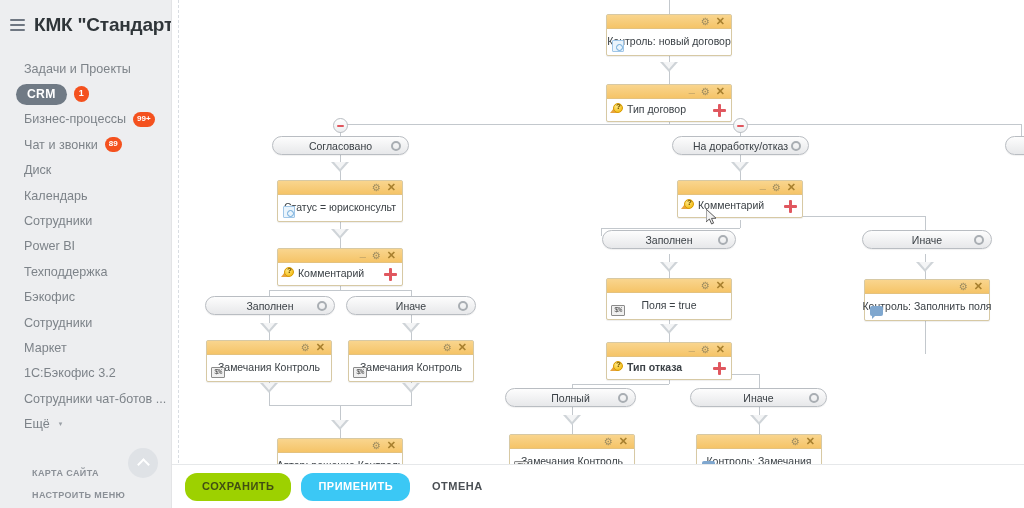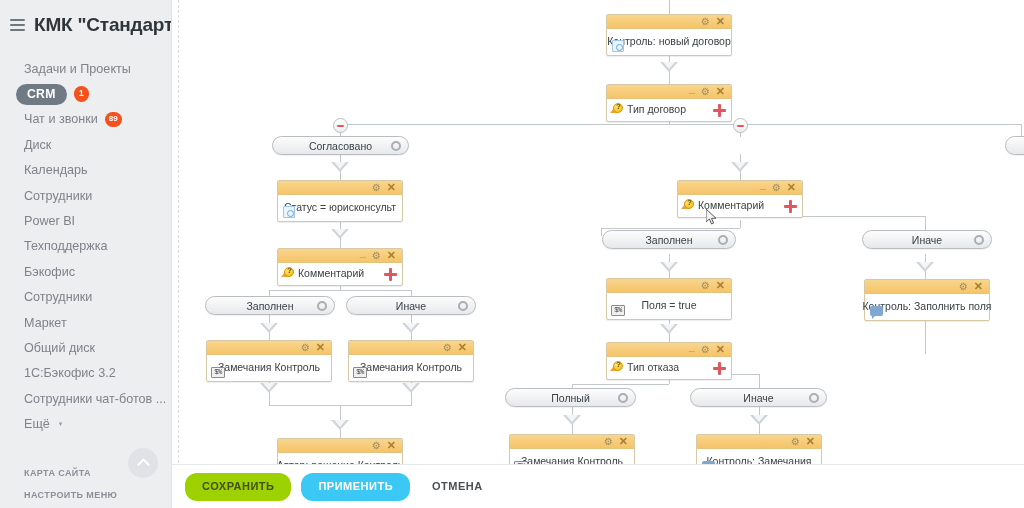--- a/index.html
+++ b/index.html
@@ -47,21 +47,21 @@
   .badge {
     background: #f4511e; color: #fff; border-radius: 9px;
     font-size: 9px; font-weight: bold; line-height: 1;
     padding: 3px 5px 4px 5px; min-width: 15px; text-align: center;
     display: inline-block;
   }
   .badge.sm { font-size: 8px; padding: 3px 4px 4px 4px; }
   .nav-more { color: #7d8389; }
   .nav-more .caret { font-size: 7px; margin-left: 2px; color: #9aa0a6; }
 
-  #sidebar-footer { position: absolute; left: 0; bottom: 0; width: 172px; padding-left: 24px; padding-bottom: 2px; }
+  #sidebar-footer { position: absolute; left: 8px; bottom: 0; width: 172px; padding-left: 24px; padding-bottom: 2px; }
   .footer-link {
     color: #8b9097; font-size: 9px; font-weight: bold; letter-spacing: 0.4px;
     line-height: 22px; white-space: nowrap; cursor: pointer; text-transform: uppercase;
   }
   #scroll-top-btn {
     position: absolute; right: 13px; bottom: 30px;
     width: 30px; height: 30px; border-radius: 50%;
     background: #dfe2e6; display: flex; align-items: center; justify-content: center;
     cursor: pointer;
   }
@@ -221,20 +221,24 @@
 
       <div class="nav-item">
         <span>Задачи и Проекты</span>
       </div>
 
       <div class="nav-item active">
         <span class="pill-label">CRM</span>
         <span class="badge">1</span>
       </div>
 
+      <div class="nav-item">
+        <span>Бизнес-процессы</span>
+        <span class="badge sm">99+</span>
+      </div>
 
       <div class="nav-item">
         <span>Чат и звонки</span>
         <span class="badge sm">89</span>
       </div>
 
       <div class="nav-item">
         <span>Диск</span>
       </div>
       <div class="nav-item">
@@ -250,23 +254,20 @@
         <span>Техподдержка</span>
       </div>
       <div class="nav-item">
         <span>Бэкофис</span>
       </div>
       <div class="nav-item">
         <span>Сотрудники</span>
       </div>
       <div class="nav-item">
         <span>Маркет</span>
-      </div>
-      <div class="nav-item">
-        <span>Общий диск</span>
       </div>
       <div class="nav-item">
         <span>1С:Бэкофис 3.2</span>
       </div>
       <div class="nav-item">
         <span>Сотрудники чат-ботов ...</span>
       </div>
       <div class="nav-item nav-more">
         <span>Ещё</span>
         <span class="caret">▾</span>
@@ -396,20 +397,24 @@
             <i></i>
           </span>
       </div>
     </div>
 
     <div class="pill" style="left:100px; top:136px; width:137px;">
       <span class="lbl">Согласовано</span>
       <span class="pgear"></span>
     </div>
 
+    <div class="pill" style="left:500px; top:136px; width:137px;">
+      <span class="lbl">На доработку/отказ</span>
+      <span class="pgear"></span>
+    </div>
 
     <div class="pill cut-right" style="left:833px; top:136px; width:60px;">
       <span class="lbl"></span>
     </div>
 
     <div class="node" style="left:105px; top:180px; width:126px;">
       <div class="node-head">
         <span class="hicon gear">⚙</span>
         <span class="hicon close">✕</span>
       </div>
@@ -538,21 +543,21 @@
         <span class="hicon min">_</span>
         <span class="hicon gear">⚙</span>
         <span class="hicon close">✕</span>
       </div>
       <div class="node-body" style="justify-content:flex-start; padding-left:4px; min-height:20px;">
         <span class="ico-cond">
             <span class="arr"></span>
             <span class="dot"></span>
             <span class="q">?</span>
           </span>
-        <span class="node-title" style="margin-left:2px;">Тип отказа</span>
+        <span class="node-title" style="margin-left:2px;font-weight:bold;">Тип отказа</span>
         <span class="plus-btn">
             <i></i>
             <i></i>
           </span>
       </div>
     </div>
 
     <div class="pill" style="left:333px; top:388px; width:131px;">
       <span class="lbl">Полный</span>
       <span class="pgear"></span>

